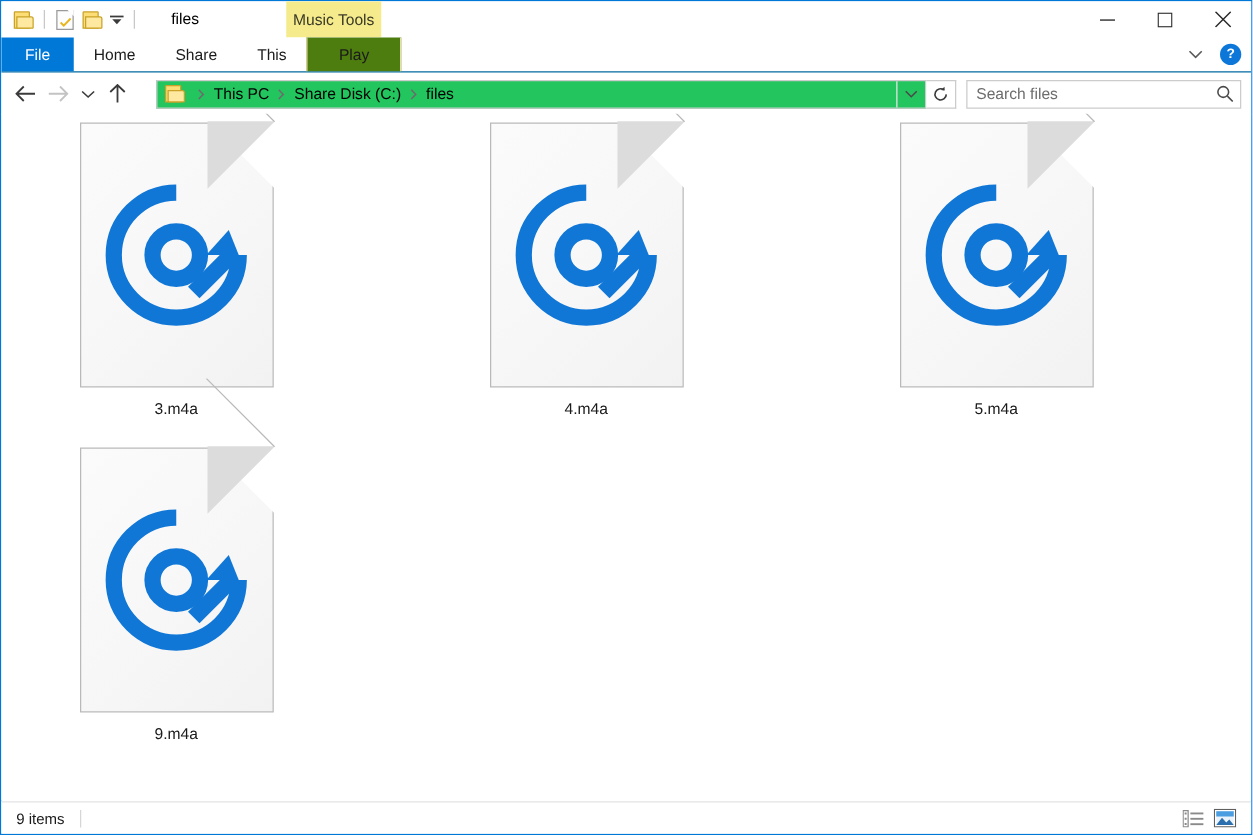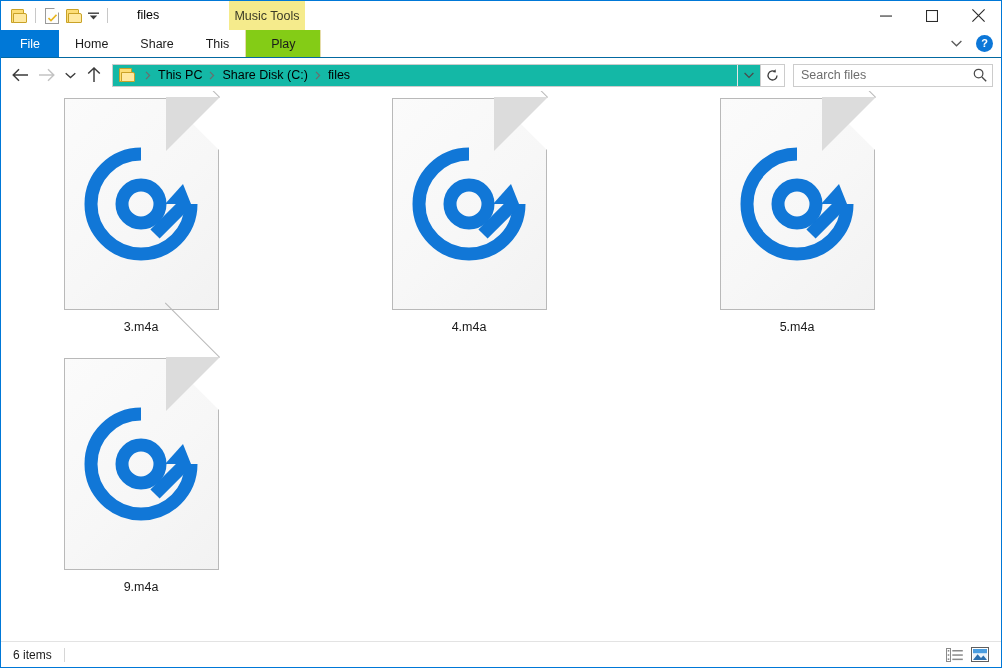--- a/index.html
+++ b/index.html
@@ -170,21 +170,21 @@
     box-sizing: border-box;
     white-space: nowrap;
   }
   .tab.file {
     background: #0078d7;
     color: #ffffff;
     min-width: 58px;
     padding: 0 18px;
   }
   .tab.play {
-    background: #84cc16;
+    background: #4d7c0f;
     color: #1b1b1b;
     width: 76px;
     padding: 0;
     border-left: 1px solid #e6ddab;
     border-right: 1px solid #e6ddab;
   }
   .tab-spacer { flex: 1; }
 
   .ribbon-right {
     display: flex;
@@ -224,25 +224,25 @@
     display: flex;
     align-items: center;
     justify-content: center;
   }
   .navbtn.small { width: 22px; }
 
   .crumbbox {
     flex: 1;
     height: 23px;
     border: 1px solid #cccccc;
-    background: #14b8a6;
-    display: flex;
-    align-items: center;
-    box-sizing: border-box;
-    margin-left: 5px;
+    background: #22c55e;
+    display: flex;
+    align-items: center;
+    box-sizing: border-box;
+    margin-left: 18px;
     min-width: 0;
   }
   .crumb-ico {
     padding: 0 5px 0 6px;
     display: flex;
     align-items: center;
   }
   .crumb {
     font-size: 12.5px;
     color: #000;
@@ -270,21 +270,21 @@
     border: 1px solid #cccccc;
     border-left: none;
     background: #fff;
     box-sizing: border-box;
     display: flex;
     align-items: center;
     justify-content: center;
   }
 
   .searchbox {
-    width: 200px;
+    width: 220px;
     height: 23px;
     border: 1px solid #cccccc;
     background: #ffffff;
     box-sizing: border-box;
     display: flex;
     align-items: center;
     margin-left: 8px;
   }
   .search-input {
     flex: 1;
@@ -635,21 +635,21 @@
               <path d="M108 60 L76 92" stroke="#1177d7" stroke-width="13" stroke-linecap="butt"></path>
               <circle cx="62" cy="62" r="19" fill="none" stroke="#1177d7" stroke-width="13"></circle>
             </svg>
           </div>
           <div class="tile-label">9.m4a</div>
         </div>
       </div>
   </div>
 
   <div class="statusbar">
-    <div class="status-text">6 items</div>
+    <div class="status-text">9 items</div>
     <div class="status-sep"></div>
     <div class="status-spacer"></div>
     <div class="viewbtn">
       <svg width="17" height="14" viewBox="0 0 17 14">
         <rect x="0.5" y="0.5" width="4" height="13" fill="none" stroke="#8a8a8a" stroke-width="1"></rect>
         <rect x="1.7" y="2" width="1.6" height="1.6" fill="#8a8a8a"></rect>
         <rect x="1.7" y="6.2" width="1.6" height="1.6" fill="#8a8a8a"></rect>
         <rect x="1.7" y="10.4" width="1.6" height="1.6" fill="#8a8a8a"></rect>
         <rect x="6.3" y="2" width="10.5" height="1.5" fill="#8a8a8a"></rect>
         <rect x="6.3" y="6.3" width="10.5" height="1.5" fill="#8a8a8a"></rect>

